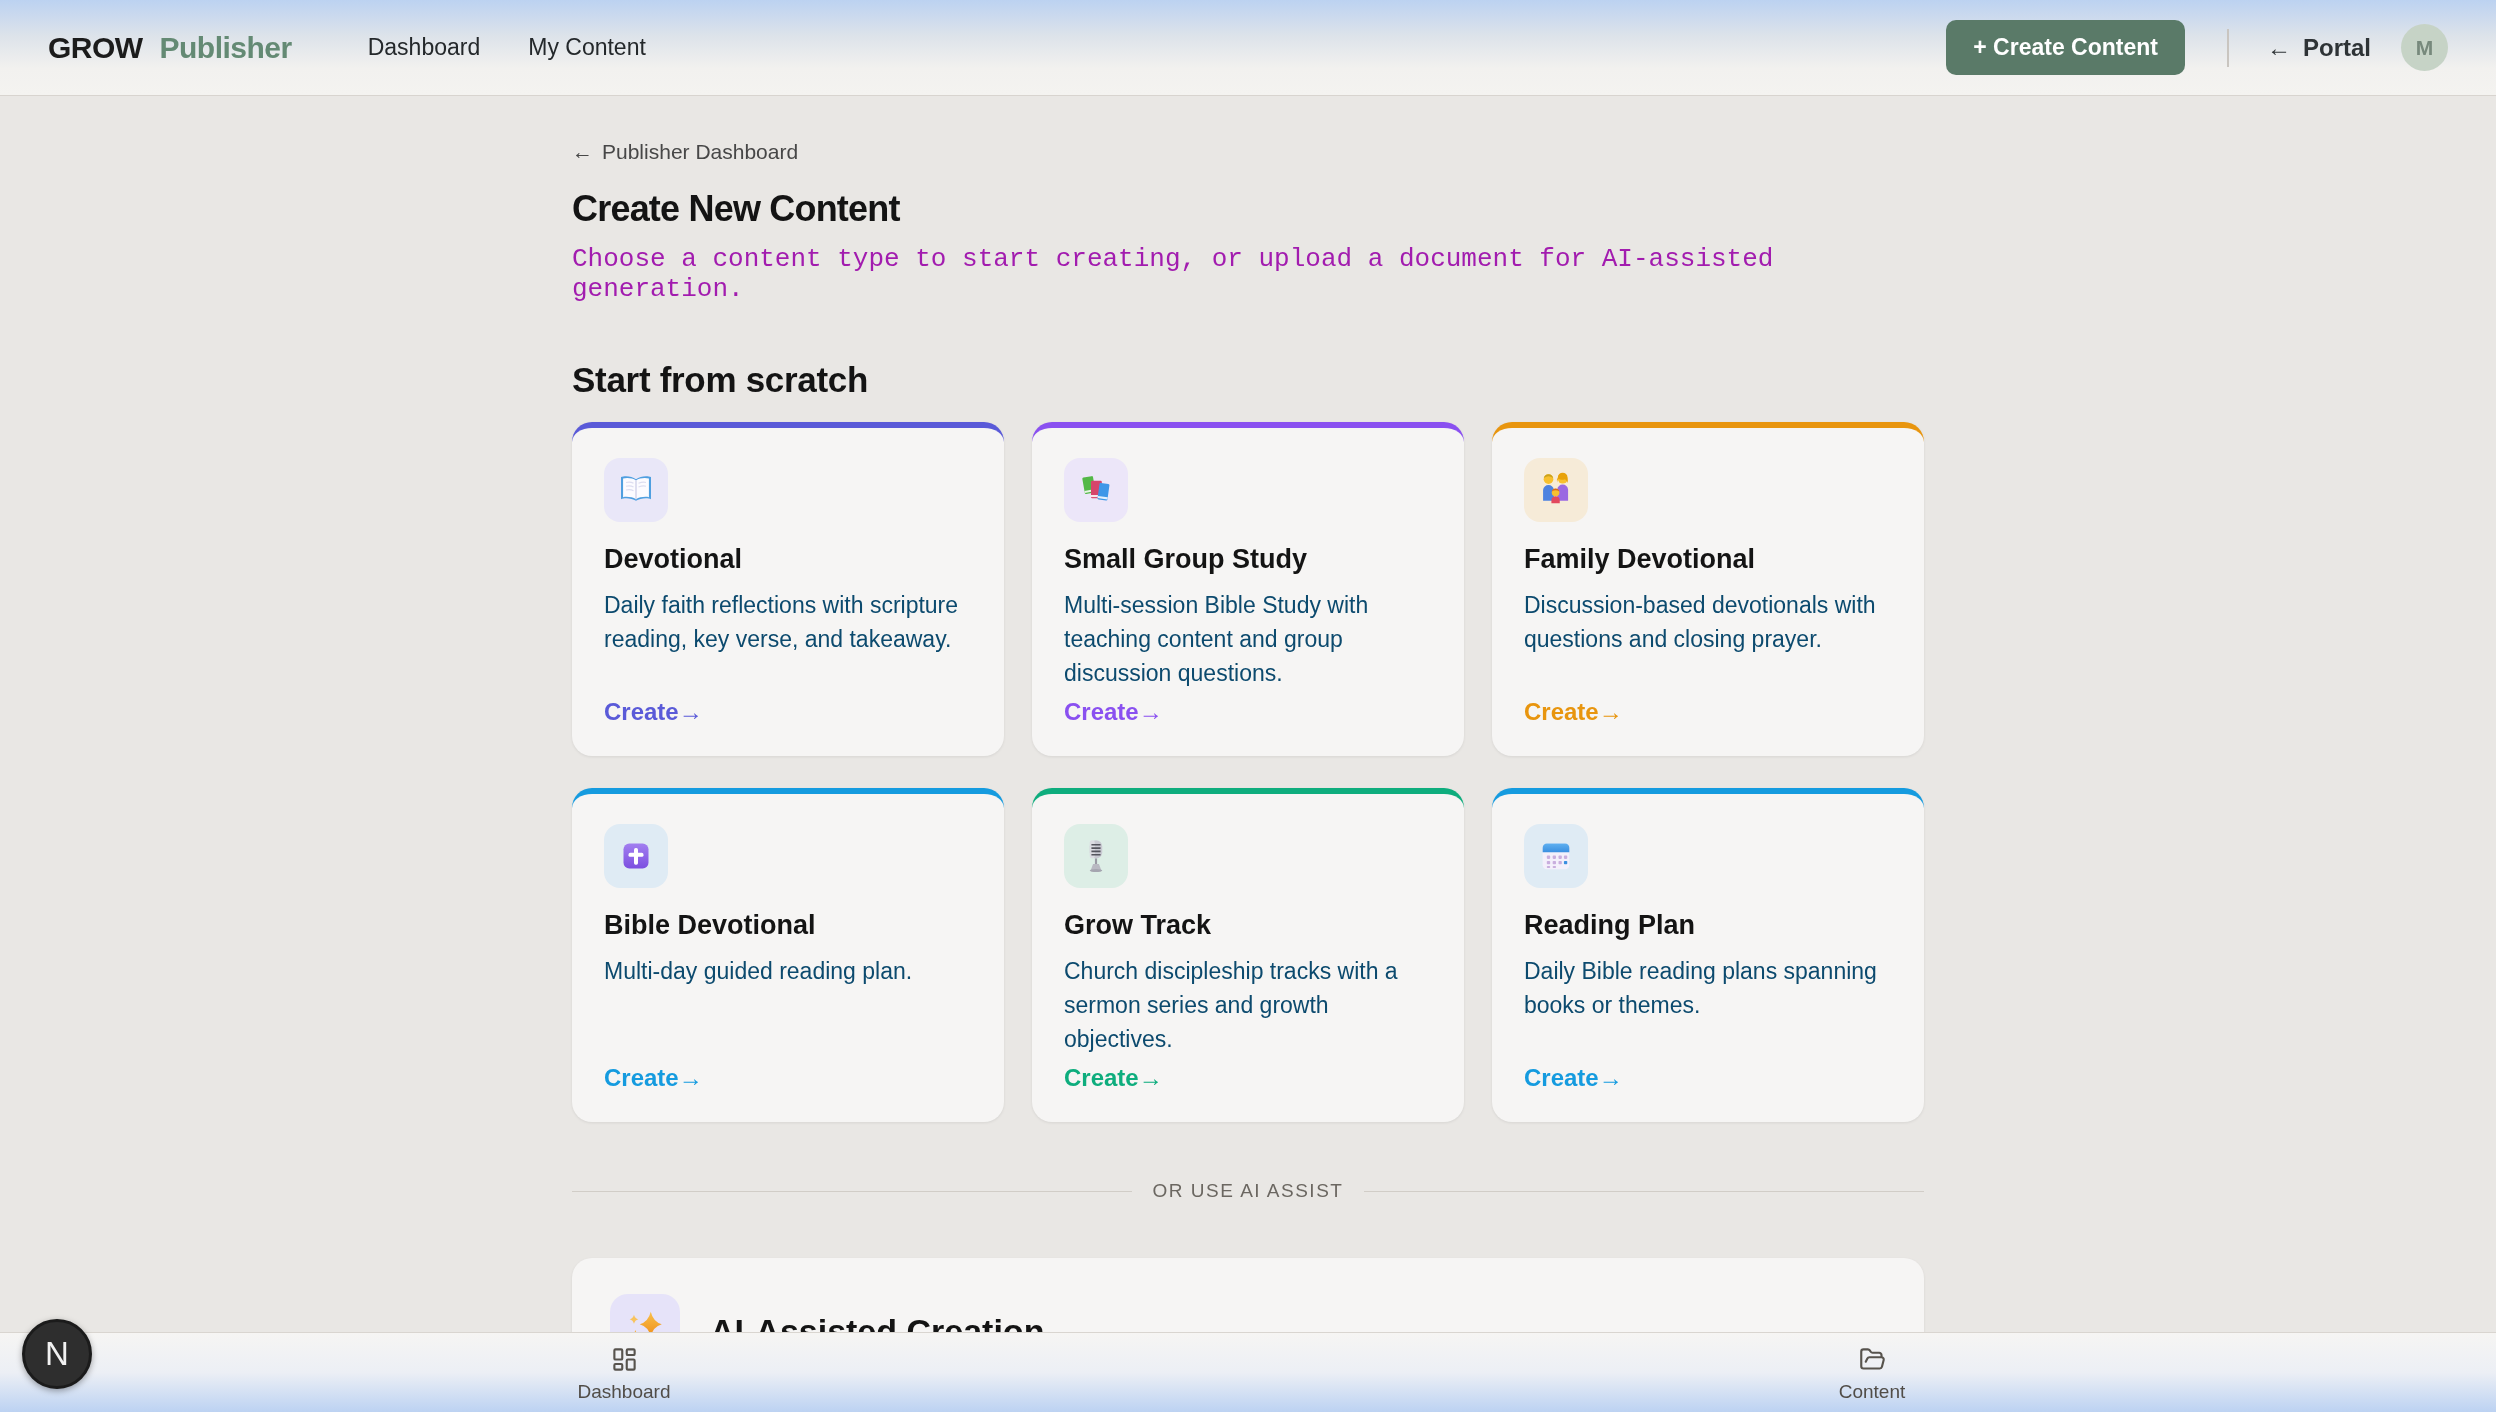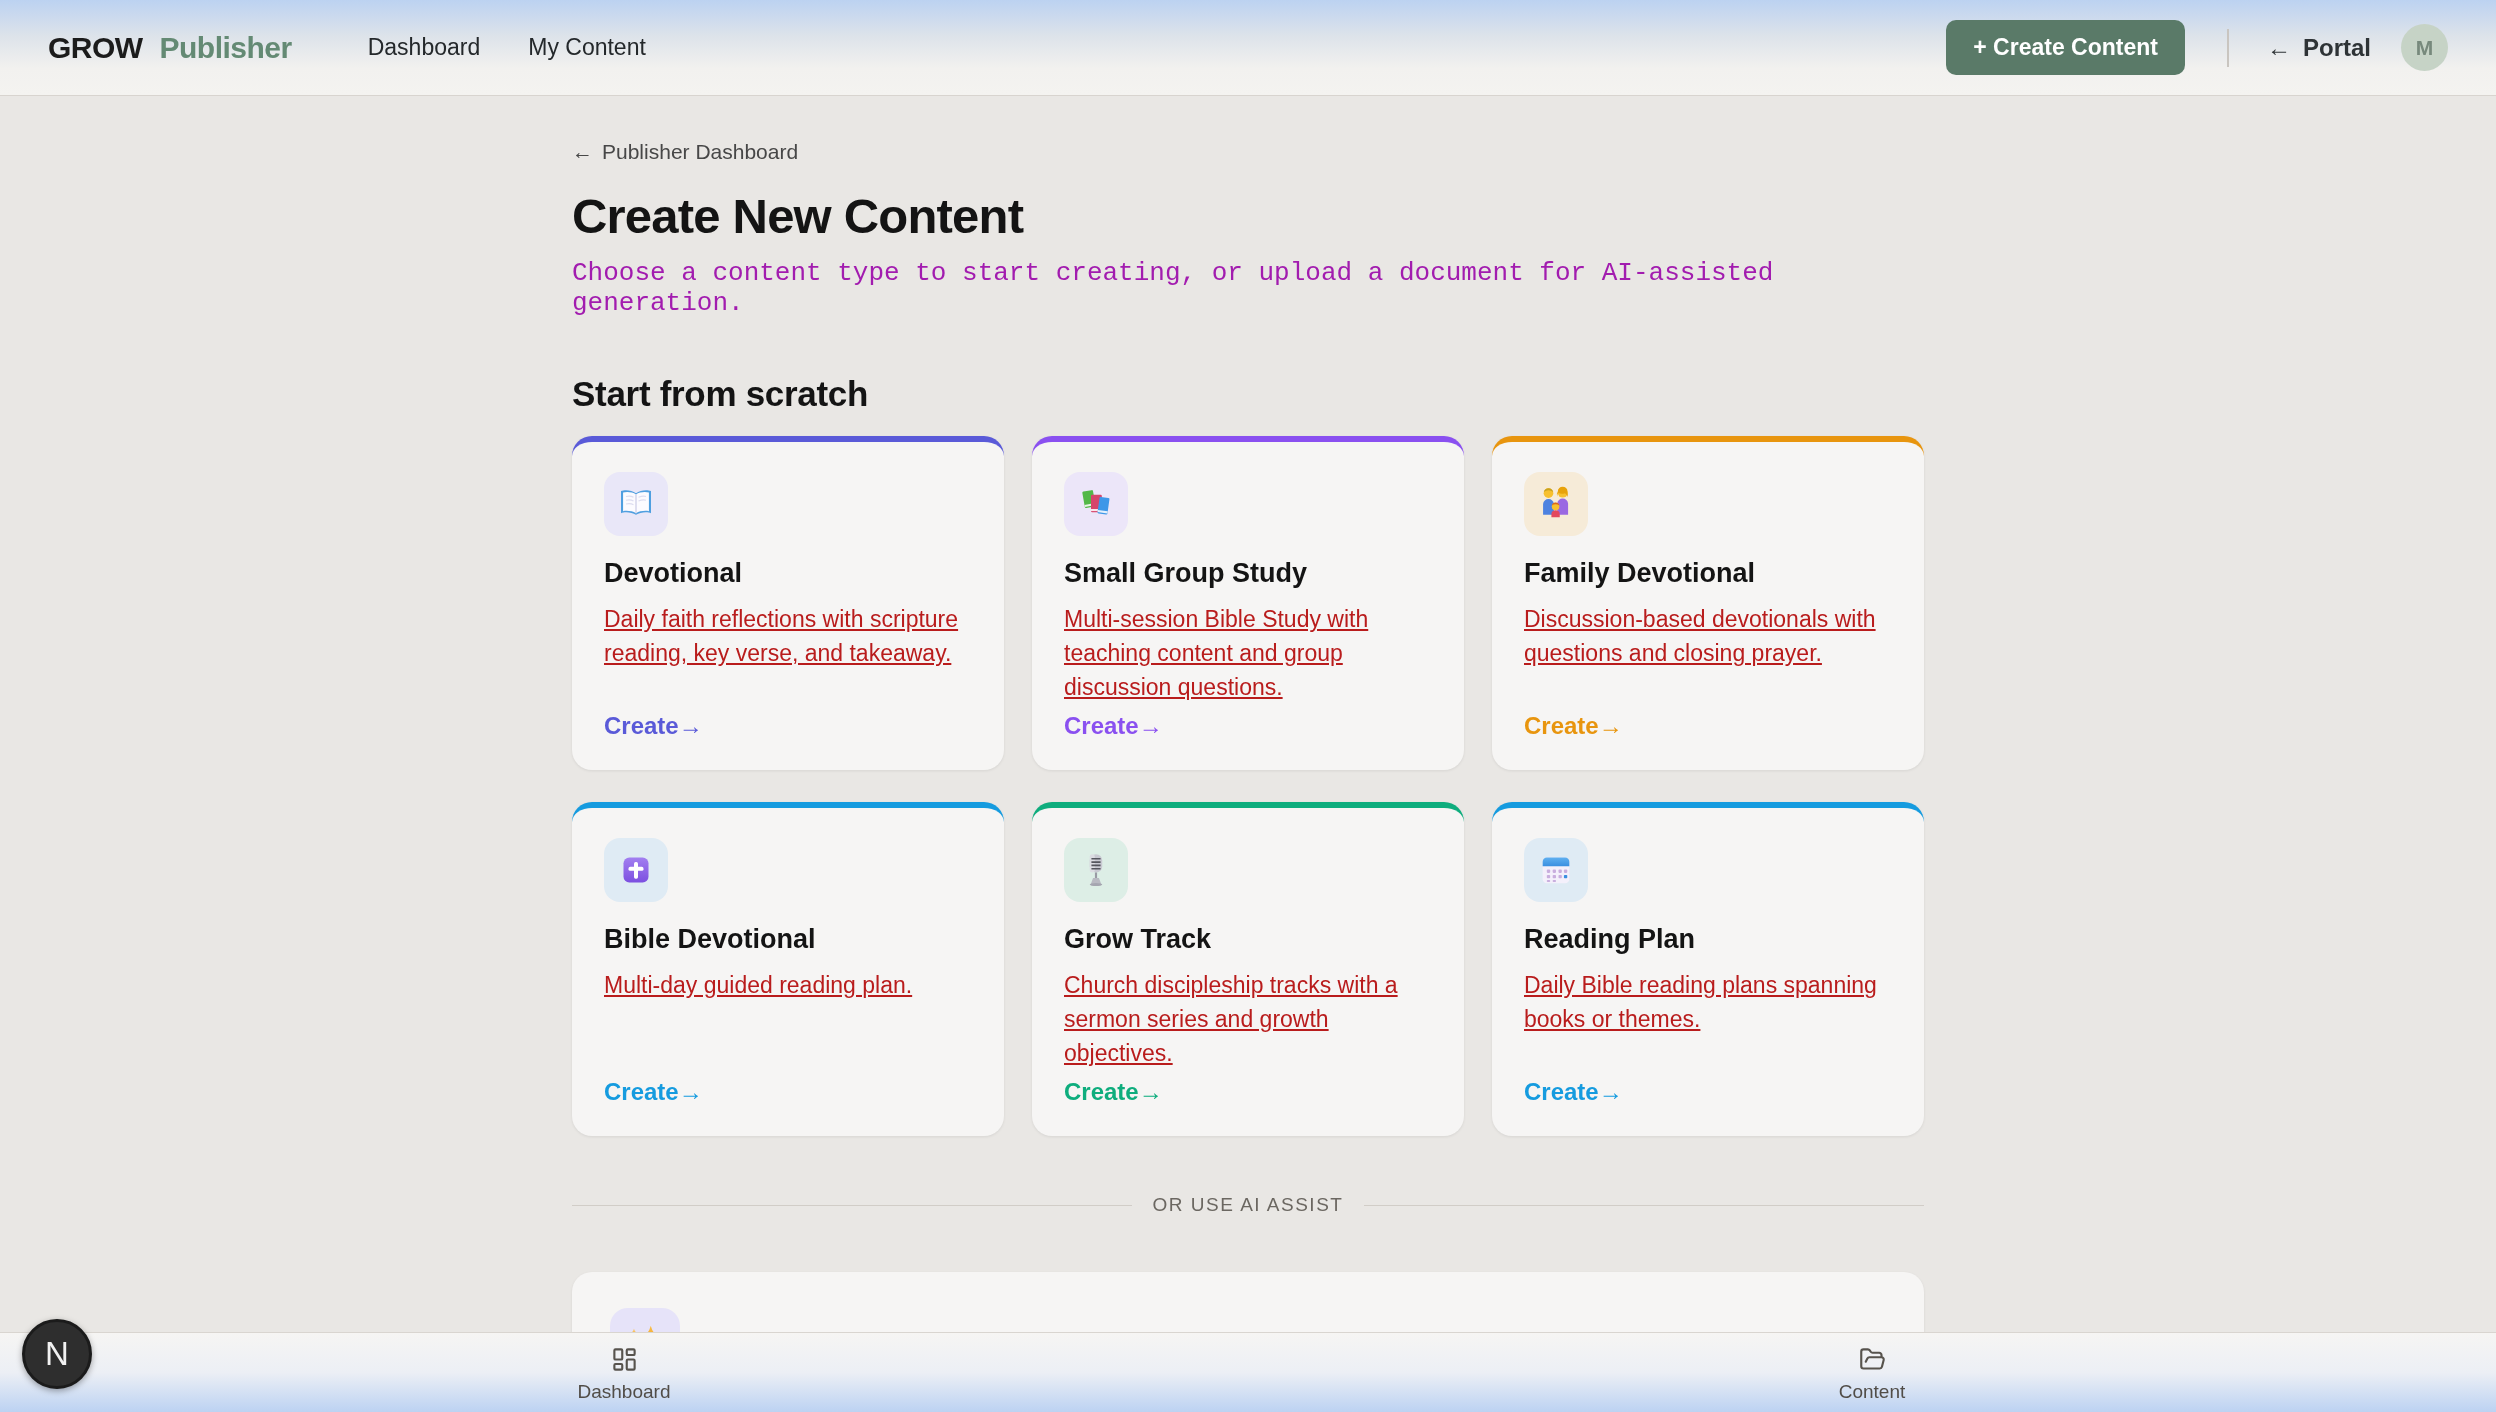--- a/index.html
+++ b/index.html
@@ -33,40 +33,40 @@
   .portal-link { display:flex; align-items:center; gap:12px; font-size:24px; font-weight:600; color:#2e3336; text-decoration:none; cursor:pointer; }
   .avatar {
     width:47px; height:47px; border-radius:50%; background:#c6d3c6;
     display:flex; align-items:center; justify-content:center;
     color:#77897c; font-size:21px; font-weight:700; margin-left:30px; cursor:pointer;
   }
 
   
   .main { width:1352px; margin:0 auto; padding-top:140px; }
   .breadcrumb { display:inline-flex; align-items:center; gap:9px; font-size:21px; color:#474747; font-weight:500; cursor:pointer; }
-  .page-title { margin-top:24px; font-size:49px; font-weight:800; color:#141414; letter-spacing:-0.8px; }
+  .page-title { margin-top:24px; font-size:36px; font-weight:800; color:#141414; letter-spacing:-0.8px; }
   .page-subtitle { margin-top:14px; font-size:26px; color:#a21caf;font-family:Liberation Mono, monospace; }
   .section-heading { margin-top:56px; font-size:35px; font-weight:700; color:#141414; letter-spacing:-0.3px; }
 
   .card-grid {
     margin-top:22px; display:grid;
     grid-template-columns:repeat(3,1fr); column-gap:28px; row-gap:32px;
   }
   .card {
     background:#f6f5f4; border-radius:20px; border-top:6px solid #888;
     box-shadow:0 1px 3px rgba(0,0,0,.08);
     height:334px; padding:30px 32px; display:flex; flex-direction:column; cursor:pointer;
   }
   .card-icon {
     width:64px; height:64px; border-radius:16px;
     display:flex; align-items:center; justify-content:center; margin-bottom:22px;
   }
   .card-icon svg { width:40px; height:40px; }
   .card-title { font-size:27px; font-weight:700; color:#141414; margin-bottom:13px; }
-  .card-desc { font-size:23px; line-height:34px; color:#b91c1c;text-decoration:underline; }
+  .card-desc { font-size:23px; line-height:34px; color:#0c4a6e; }
   .card-cta { margin-top:auto; font-size:24px; font-weight:600; display:flex; align-items:center; cursor:pointer; }
 
   .divider { margin-top:58px; display:flex; align-items:center; gap:21px; }
   .divider .line { flex:1; height:1px; background:#d1cdc7; }
   .divider .divider-label { font-size:19px; color:#6b6761; letter-spacing:1.5px; font-weight:500; }
 
   .ai-card {
     margin-top:56px; background:#f6f5f4; border-radius:20px;
     box-shadow:0 1px 3px rgba(0,0,0,.08);
     padding:36px 38px; height:210px; display:flex; align-items:flex-start; gap:30px; cursor:pointer;

